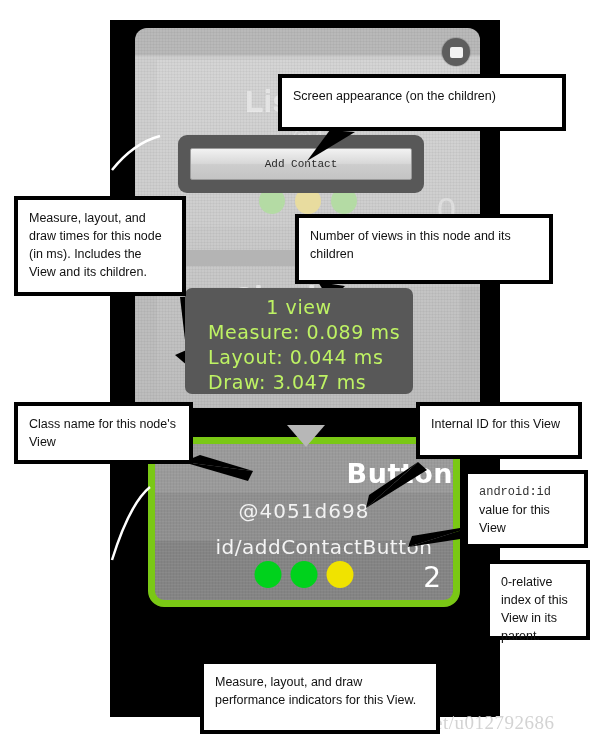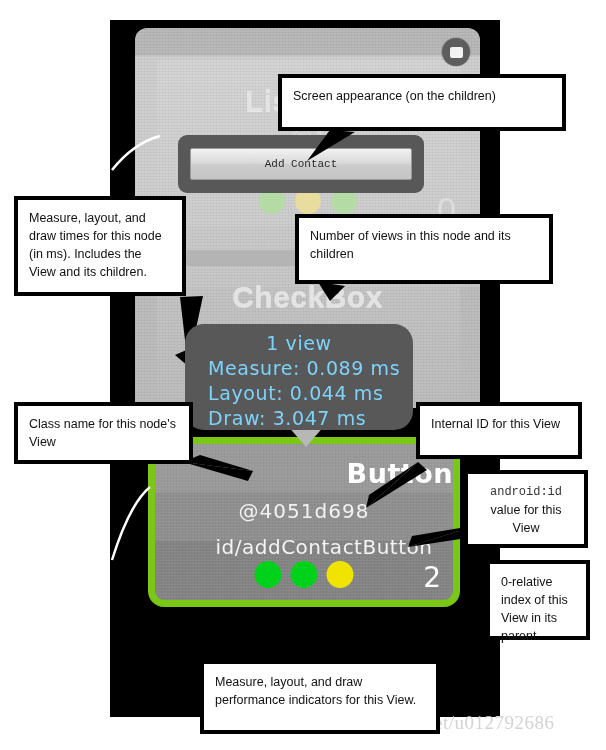--- a/index.html
+++ b/index.html
@@ -139,29 +139,28 @@
     background: #f2f2f2;
     border-radius: 2px;
   }
 
   
   .tooltip {
     position: absolute;
     left: 185px; top: 288px;
     width: 228px; height: 106px;
     background: #585858;
-    border-radius: 19px;
-    color: #7dd3fc;
+    border-radius: 7px;
+    color: #bef264;
     font-family: "DejaVu Sans", sans-serif;
     font-size: 19px;
     letter-spacing: .6px;
     padding: 7px 0 0 0;
     text-align: center;
     z-index: 6;
-    margin-top: 36px;
   }
   .tooltip .row { line-height: 25px; white-space: nowrap; }
   .tooltip .row.r1 { text-align: center; }
   .tooltip .row.r2,
   .tooltip .row.r3,
   .tooltip .row.r4 { text-align: left; padding-left: 23px; }
 
   
   .node-connector {
     position: absolute;
@@ -361,21 +360,21 @@
   </div>
 
   <div class="callout" style="left:295px; top:214px; width:258px; height:70px;">
     <span>Number of views in this node and its children</span>
   </div>
 
   <div class="callout" style="left:416px; top:402px; width:166px; height:57px;">
     <span>Internal ID for this View</span>
   </div>
 
-  <div class="callout mono-first" style="left:464px; top:470px; width:124px; height:78px;text-align:center;">
+  <div class="callout mono-first" style="left:464px; top:470px; width:124px; height:78px;">
     <span class="mono">android:id</span>
     <span>value for this View</span>
   </div>
 
   <div class="callout" style="left:486px; top:560px; width:104px; height:80px;">
     <span>0-relative index of this View in its parent.</span>
   </div>
 
   <div class="callout" style="left:200px; top:660px; width:240px; height:74px;">
     <span>Measure, layout, and draw performance indicators for this View.</span>

